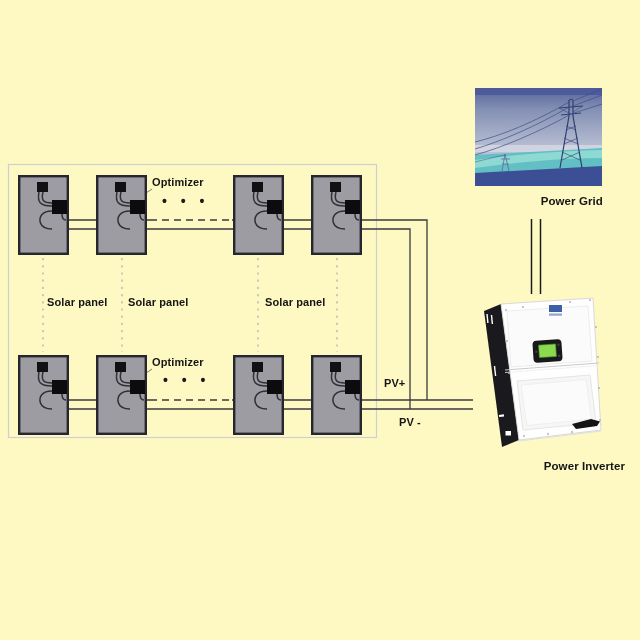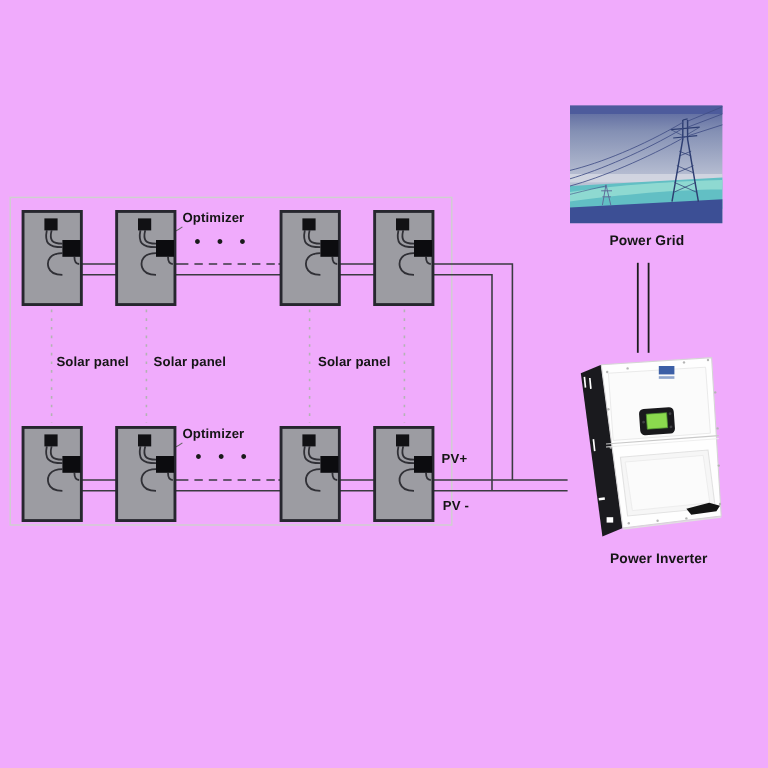--- a/index.html
+++ b/index.html
@@ -1,25 +1,25 @@
 <!DOCTYPE html>
 <html><head>
 <meta charset="utf-8">
 <style>
   html,body{margin:0;padding:0;background:#ffffff;}
   #stage{
-    position:relative;width:640px;height:640px;background:#f0abfc;overflow:hidden;
+    position:relative;width:640px;height:640px;background:#fef9c3;overflow:hidden;
     font-family:"Liberation Sans",sans-serif;color:#151515;
   }
   #diagram-svg{position:absolute;left:0;top:0;}
   .lbl{
     position:absolute;font-size:11px;font-weight:600;letter-spacing:.1px;
     color:#151515;white-space:nowrap;line-height:13px;
   }
-  .lbl-center{text-align:center;}
+  .lbl-center{text-align:right;}
   .dots{
     position:absolute;font-size:14px;font-weight:700;letter-spacing:5px;
     color:#1a1a1a;white-space:pre;
   }
 </style>
 </head>
 <body>
 
 <div id="stage">
 
@@ -162,18 +162,18 @@
   <div class="lbl" style="left:152px;top:176px">Optimizer</div>
   <div class="dots" style="left:162px;top:193px">• • •</div>
 
   <div class="lbl" style="left:47px;top:296px">Solar panel</div>
   <div class="lbl" style="left:128px;top:296px">Solar panel</div>
   <div class="lbl" style="left:265px;top:296px">Solar panel</div>
 
   <div class="lbl" style="left:152px;top:356px">Optimizer</div>
   <div class="dots" style="left:163px;top:372px">• • •</div>
 
-  <div class="lbl" style="left:368px;top:377px">PV+</div>
-  <div class="lbl" style="left:369px;top:416px">PV -</div>
+  <div class="lbl" style="left:384px;top:377px">PV+</div>
+  <div class="lbl" style="left:399px;top:416px">PV -</div>
 
   <div class="lbl lbl-center" style="left:475px;top:195px;width:128px;font-size:11.5px">Power Grid</div>
   <div class="lbl lbl-center" style="left:473px;top:460px;width:152px;font-size:11.5px">Power Inverter</div>
 </div>
 
 </body></html>

